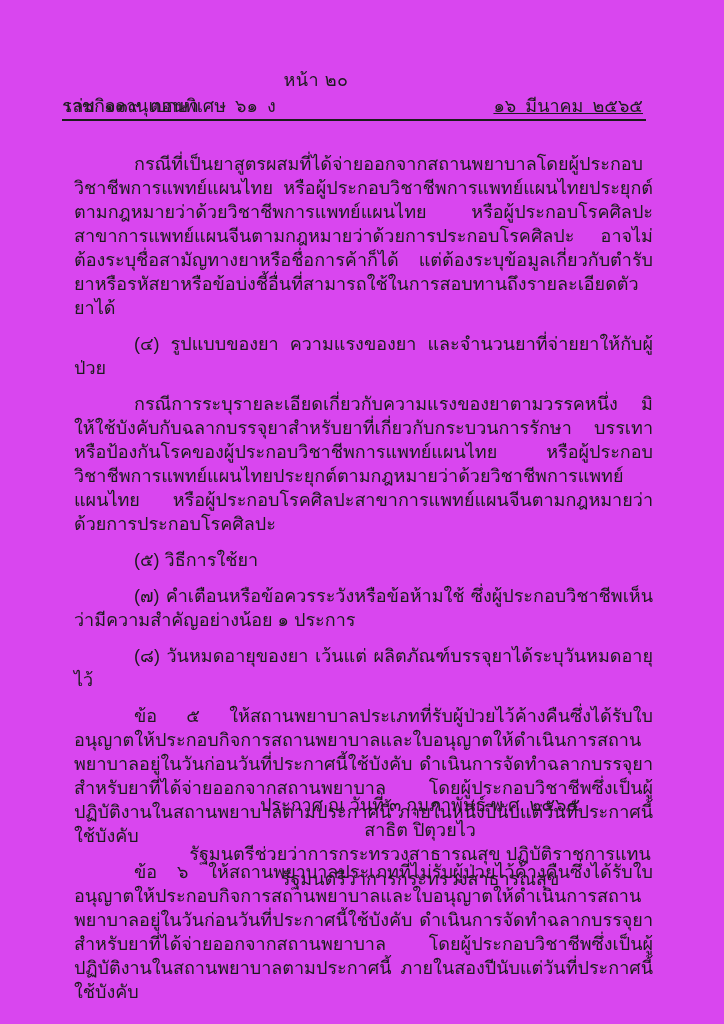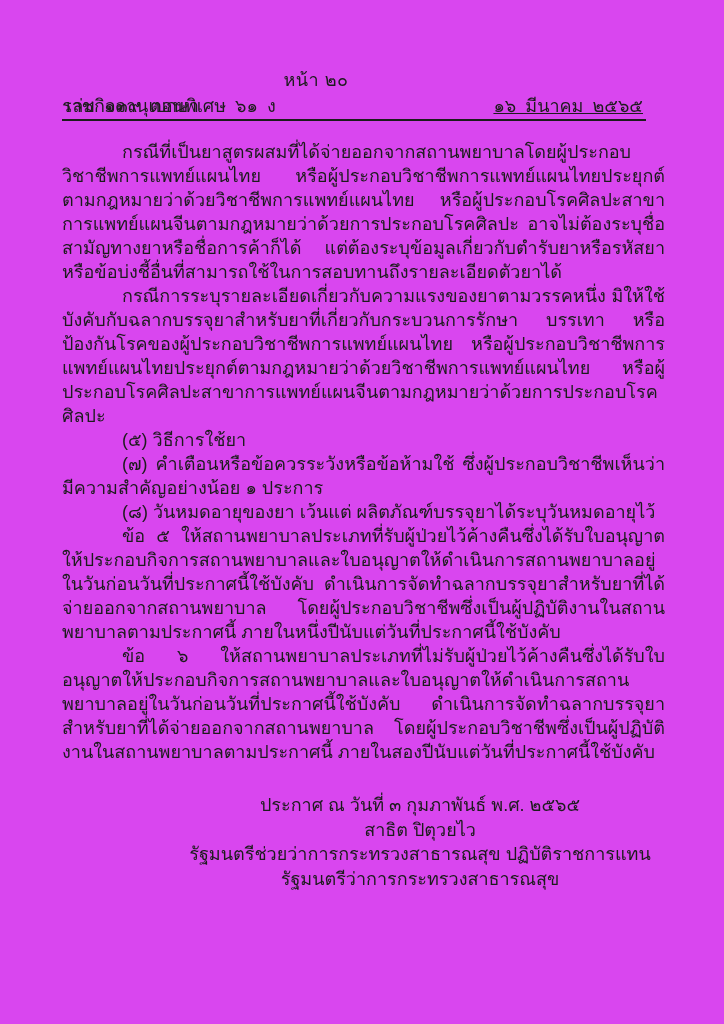--- a/index.html
+++ b/index.html
@@ -65,21 +65,21 @@
   
   .doc-body {
     position: absolute;
     top: 140px;
     left: 62px;
     width: 603px;
     font-size: 18px;
     line-height: 24px;
   }
   .doc-body .para {
-    margin: 0;
+    margin: 12px;
     text-indent: 60px;
     text-align: justify;
   }
   
   .signature {
     position: absolute;
     top: 793px;
     left: 118px;
     width: 604px;
     text-align: center;
@@ -98,20 +98,21 @@
   <div class="header-volume">เล่ม ๑๓๙ ตอนพิเศษ ๖๑ ง</div>
 
   <div class="header-gazette">ราชกิจจานุเบกษา</div>
 
   <div class="header-date">๑๖ มีนาคม ๒๕๖๕</div>
 
   <div class="header-rule"></div>
 
   <div class="doc-body" id="doc-body">
       <p class="para">กรณีที่เป็นยาสูตรผสมที่ได้จ่ายออกจากสถานพยาบาลโดยผู้ประกอบวิชาชีพการแพทย์แผนไทย หรือผู้ประกอบวิชาชีพการแพทย์แผนไทยประยุกต์ตามกฎหมายว่าด้วยวิชาชีพการแพทย์แผนไทย หรือผู้ประกอบโรคศิลปะสาขาการแพทย์แผนจีนตามกฎหมายว่าด้วยการประกอบโรคศิลปะ อาจไม่ต้องระบุชื่อสามัญทางยาหรือชื่อการค้าก็ได้ แต่ต้องระบุข้อมูลเกี่ยวกับตำรับยาหรือรหัสยาหรือข้อบ่งชี้อื่นที่สามารถใช้ในการสอบทานถึงรายละเอียดตัวยาได้</p>
+      <p class="para">(๔) รูปแบบของยา ความแรงของยา และจำนวนยาที่จ่ายยาให้กับผู้ป่วย</p>
       <p class="para">กรณีการระบุรายละเอียดเกี่ยวกับความแรงของยาตามวรรคหนึ่ง มิให้ใช้บังคับกับฉลากบรรจุยาสำหรับยาที่เกี่ยวกับกระบวนการรักษา บรรเทา หรือป้องกันโรคของผู้ประกอบวิชาชีพการแพทย์แผนไทย หรือผู้ประกอบวิชาชีพการแพทย์แผนไทยประยุกต์ตามกฎหมายว่าด้วยวิชาชีพการแพทย์แผนไทย หรือผู้ประกอบโรคศิลปะสาขาการแพทย์แผนจีนตามกฎหมายว่าด้วยการประกอบโรคศิลปะ</p>
       <p class="para">(๕) วิธีการใช้ยา</p>
       <p class="para">(๗) คำเตือนหรือข้อควรระวังหรือข้อห้ามใช้ ซึ่งผู้ประกอบวิชาชีพเห็นว่ามีความสำคัญอย่างน้อย ๑ ประการ</p>
       <p class="para">(๘) วันหมดอายุของยา เว้นแต่ ผลิตภัณฑ์บรรจุยาได้ระบุวันหมดอายุไว้</p>
       <p class="para">ข้อ ๕ ให้สถานพยาบาลประเภทที่รับผู้ป่วยไว้ค้างคืนซึ่งได้รับใบอนุญาตให้ประกอบกิจการสถานพยาบาลและใบอนุญาตให้ดำเนินการสถานพยาบาลอยู่ในวันก่อนวันที่ประกาศนี้ใช้บังคับ ดำเนินการจัดทำฉลากบรรจุยาสำหรับยาที่ได้จ่ายออกจากสถานพยาบาล โดยผู้ประกอบวิชาชีพซึ่งเป็นผู้ปฏิบัติงานในสถานพยาบาลตามประกาศนี้ ภายในหนึ่งปีนับแต่วันที่ประกาศนี้ใช้บังคับ</p>
       <p class="para">ข้อ ๖ ให้สถานพยาบาลประเภทที่ไม่รับผู้ป่วยไว้ค้างคืนซึ่งได้รับใบอนุญาตให้ประกอบกิจการสถานพยาบาลและใบอนุญาตให้ดำเนินการสถานพยาบาลอยู่ในวันก่อนวันที่ประกาศนี้ใช้บังคับ ดำเนินการจัดทำฉลากบรรจุยาสำหรับยาที่ได้จ่ายออกจากสถานพยาบาล โดยผู้ประกอบวิชาชีพซึ่งเป็นผู้ปฏิบัติงานในสถานพยาบาลตามประกาศนี้ ภายในสองปีนับแต่วันที่ประกาศนี้ใช้บังคับ</p>
     </div>
 
   <div class="signature">
     <div>ประกาศ ณ วันที่ ๓ กุมภาพันธ์ พ.ศ. ๒๕๖๕</div>

